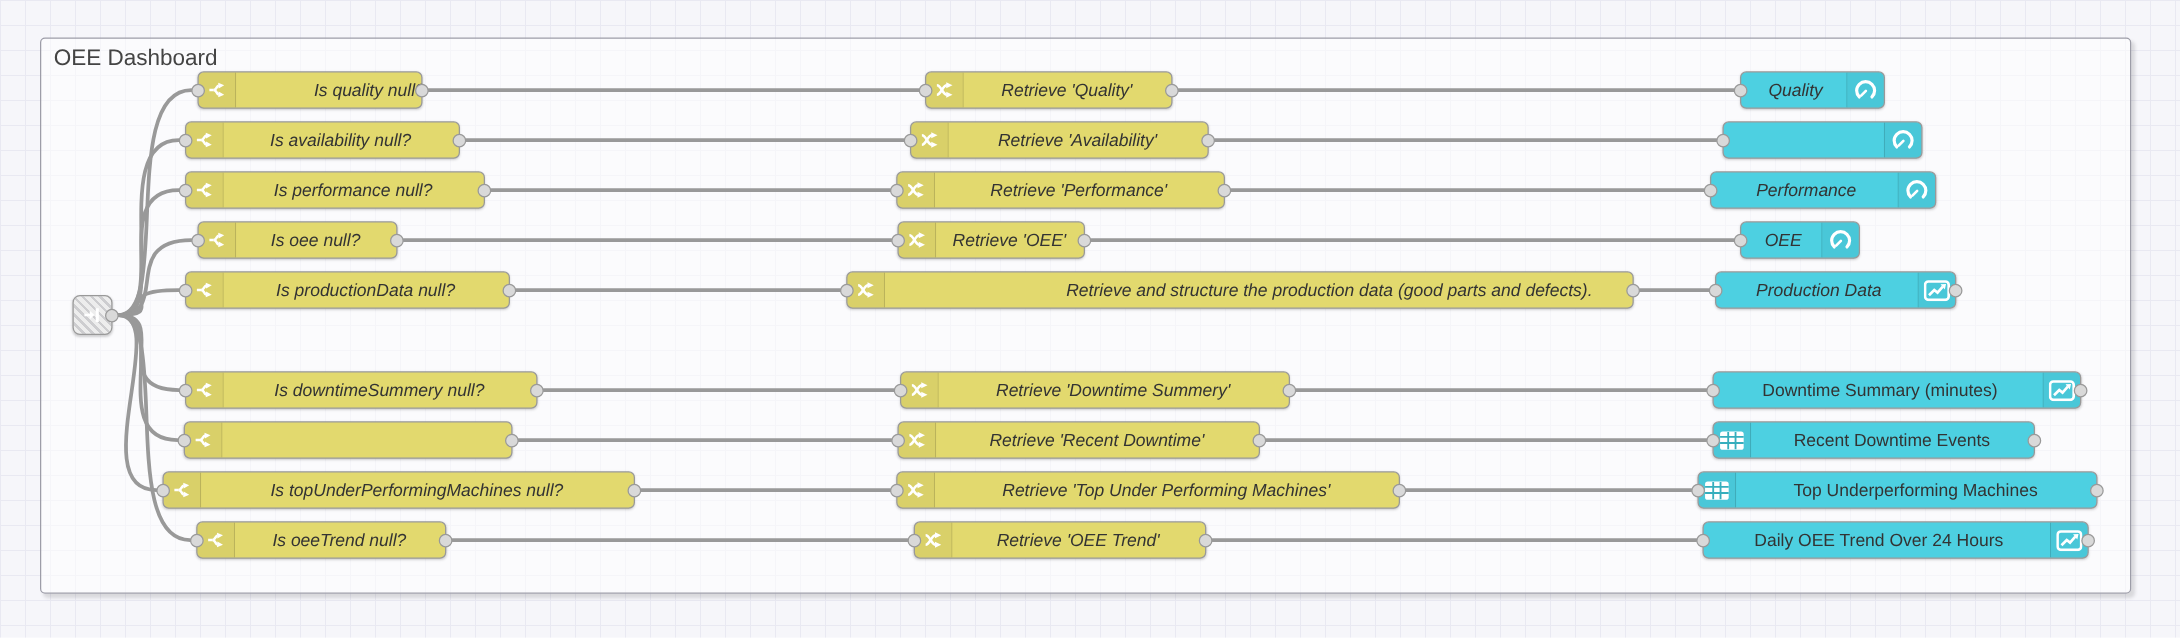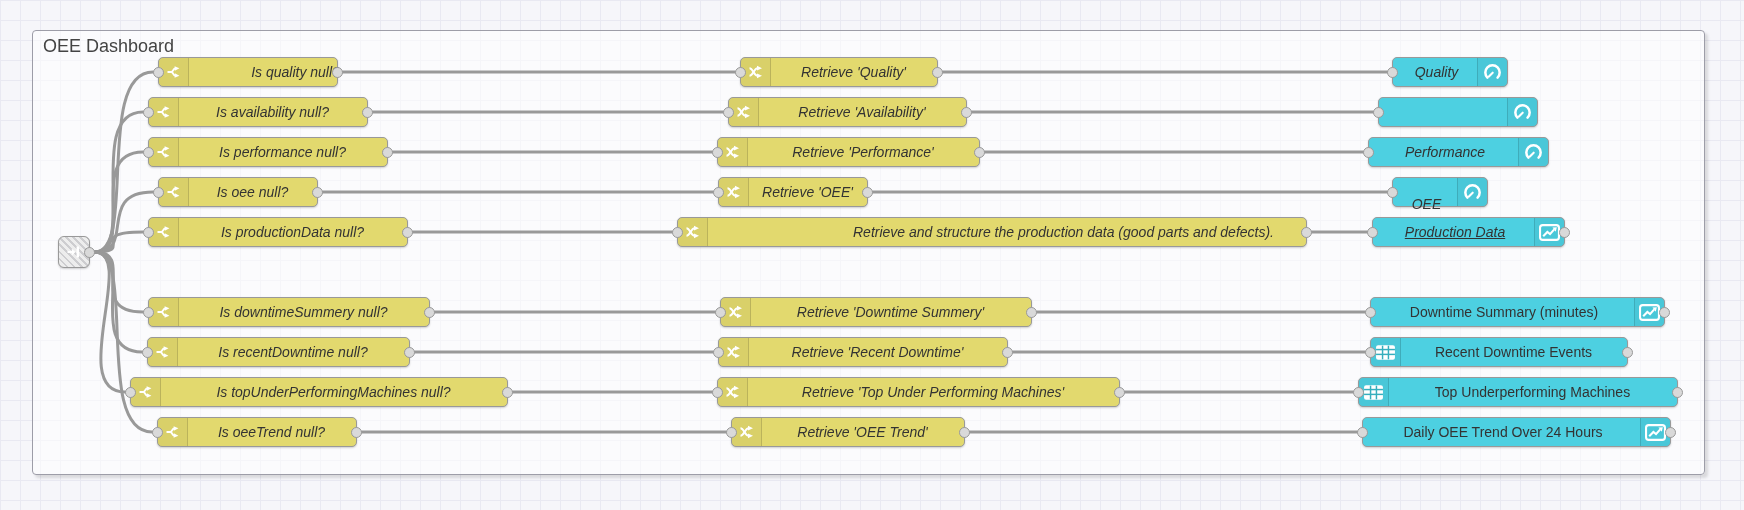--- a/index.html
+++ b/index.html
@@ -204,21 +204,20 @@
           <svg width="16" height="16" viewBox="0 0 16 16">
             <g stroke="#fff" stroke-width="2" fill="none">
               <path d="M1.5 8 H5"></path>
               <path d="M5 8 C7.5 8 7 4.8 9 4.4"></path>
               <path d="M5 8 C7.5 8 7 11.2 9 11.6"></path>
             </g>
             <polygon points="8.6,2.2 13.4,4.2 8.9,6.8" fill="#fff"></polygon>
             <polygon points="8.9,9.2 13.4,11.8 8.6,13.8" fill="#fff"></polygon>
           </svg>
         </div>
-        <div class="label italic" style="left: 29px; width: 232px;">Is recentDowntime null?</div>
         <div class="port in"></div>
         <div class="port out"></div>
       </div>
       <div class="node function" style="left: 130px; top: 377px; width: 378px;">
         <div class="icon icon-left">
           <svg width="16" height="16" viewBox="0 0 16 16">
             <g stroke="#fff" stroke-width="2" fill="none">
               <path d="M1.5 8 H5"></path>
               <path d="M5 8 C7.5 8 7 4.8 9 4.4"></path>
               <path d="M5 8 C7.5 8 7 11.2 9 11.6"></path>
@@ -411,32 +410,32 @@
         <div class="label italic" style="left: 1px; width: 150px;">Performance</div>
         <div class="port in"></div>
       </div>
       <div class="node dashboard" style="left: 1392px; top: 177px; width: 96px;">
         <div class="icon icon-right">
           <svg width="19" height="19" viewBox="0 0 18 18">
             <path d="M4.2 13.8 A6.8 6.8 0 1 1 13.8 13.8" stroke="#fff" stroke-width="2.4" fill="none" stroke-linecap="round"></path>
             <path d="M9.2 9.2 L5.6 12.8" stroke="#fff" stroke-width="2" stroke-linecap="round"></path>
           </svg>
         </div>
-        <div class="label italic" style="left: 1px; width: 65px; margin-top: 12px;">OEE</div>
+        <div class="label italic" style="left: 1px; width: 65px;">OEE</div>
         <div class="port in"></div>
       </div>
       <div class="node dashboard" style="left: 1372px; top: 217px; width: 193px;">
         <div class="icon icon-right">
           <svg width="21" height="17" viewBox="0 0 20 16">
             <rect x="1" y="1" width="18" height="14" rx="2.5" stroke="#fff" stroke-width="2" fill="none"></rect>
             <path d="M4 11.5 L8 7.5 L10.5 9.5 L14.5 5" stroke="#fff" stroke-width="2" fill="none"></path>
             <polygon points="12.8,3.2 17,3 16,7.2" fill="#fff"></polygon>
           </svg>
         </div>
-        <div class="label italic" style="left: 1px; width: 162px; text-decoration: underline;">Production Data</div>
+        <div class="label italic" style="left: 1px; width: 162px;">Production Data</div>
         <div class="port in"></div>
         <div class="port out"></div>
       </div>
       <div class="node dashboard" style="left: 1370px; top: 297px; width: 295px;">
         <div class="icon icon-right">
           <svg width="21" height="17" viewBox="0 0 20 16">
             <rect x="1" y="1" width="18" height="14" rx="2.5" stroke="#fff" stroke-width="2" fill="none"></rect>
             <path d="M4 11.5 L8 7.5 L10.5 9.5 L14.5 5" stroke="#fff" stroke-width="2" fill="none"></path>
             <polygon points="12.8,3.2 17,3 16,7.2" fill="#fff"></polygon>
           </svg>

